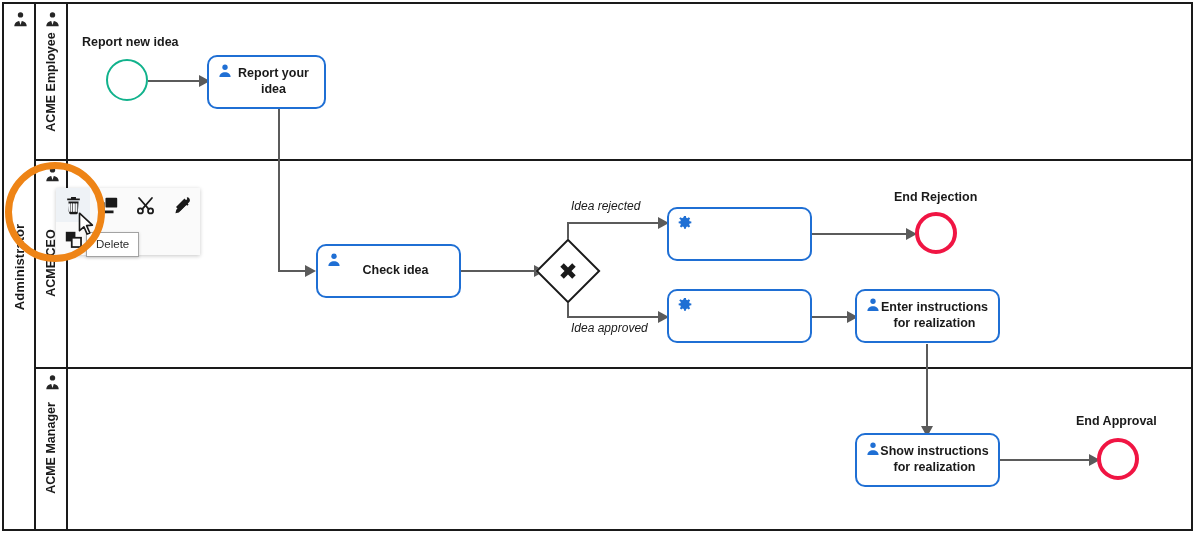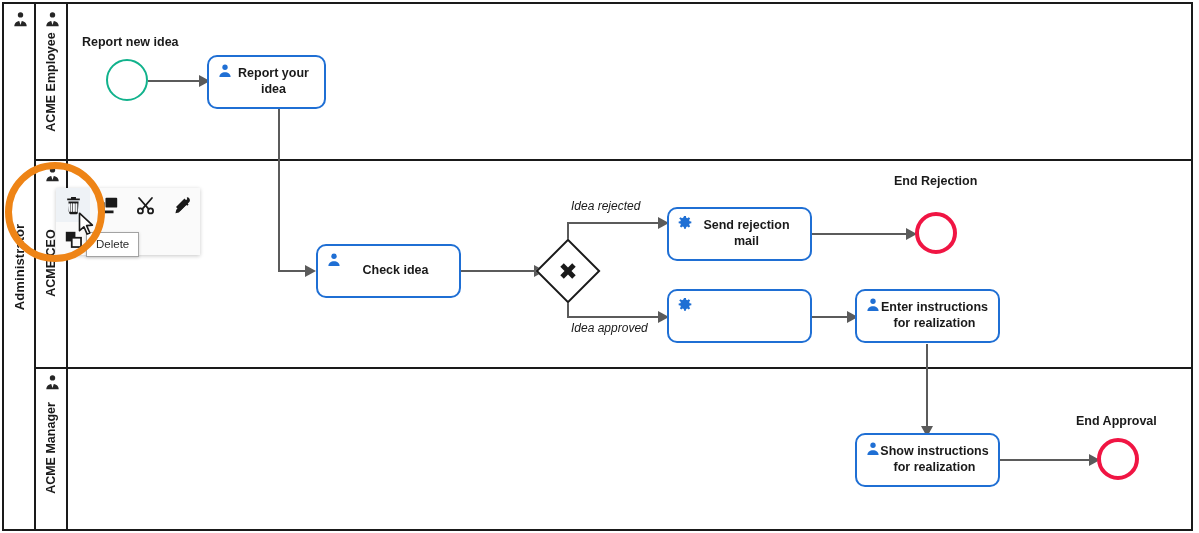--- a/index.html
+++ b/index.html
@@ -303,21 +303,21 @@
 
   <div class="flow-v" style="left:926px; top:344px; height:84px;"></div>
   <div class="arrow down" style="left:921px; top:426px;"></div>
 
   <div class="flow-h" style="left:1000px; top:459px; width:92px;"></div>
   <div class="arrow right" style="left:1089px; top:454px;"></div>
 
   <div class="event-label" style="left:82px; top:35px;">Report new idea</div>
   <div class="event start" style="left:106px; top:59px; width:42px; height:42px;"></div>
 
-  <div class="event-label" style="left:894px; top:174px;">End Rejection</div>
+  <div class="event-label" style="left:894px; top:190px;">End Rejection</div>
   <div class="event end" style="left:915px; top:212px; width:42px; height:42px;"></div>
 
   <div class="event-label" style="left:1076px; top:414px;">End Approval</div>
   <div class="event end" style="left:1097px; top:438px; width:42px; height:42px;"></div>
 
   <div class="gateway" style="left:545px; top:248px;"></div>
   <div class="gateway-mark" style="left:545px; top:248px;">
     <svg viewBox="0 0 24 24" fill="currentColor" aria-hidden="true">
       <path d="M7.4 3.6 12 8.2l4.6-4.6 3.8 3.8L15.8 12l4.6 4.6-3.8 3.8L12 15.8l-4.6 4.6-3.8-3.8L8.2 12 3.6 7.4z"></path>
     </svg>
@@ -343,21 +343,20 @@
     <span class="task-label">Check idea</span>
   </div>
 
   <div class="task" style="left:667px; top:207px; width:145px; height:54px;">
     <span class="task-type-icon">
       <svg viewBox="0 0 24 24" fill="currentColor" aria-hidden="true">
         <path d="M12 8.2a3.8 3.8 0 1 0 0 7.6 3.8 3.8 0 0 0 0-7.6zm0 2.3a1.5 1.5 0 1 1 0 3 1.5 1.5 0 0 1 0-3z"></path>
         <path d="M10.6 1.6h2.8l.4 2.6 1.7.7 2.2-1.5 2 2-1.5 2.2.7 1.7 2.6.4v2.8l-2.6.4-.7 1.7 1.5 2.2-2 2-2.2-1.5-1.7.7-.4 2.6h-2.8l-.4-2.6-1.7-.7-2.2 1.5-2-2 1.5-2.2-.7-1.7-2.6-.4v-2.8l2.6-.4.7-1.7L3.3 5.4l2-2 2.2 1.5 1.7-.7z"></path>
       </svg>
     </span>
-    <span class="task-label">Send rejection mail</span>
   </div>
 
   <div class="task" style="left:667px; top:289px; width:145px; height:54px;">
     <span class="task-type-icon">
       <svg viewBox="0 0 24 24" fill="currentColor" aria-hidden="true">
         <path d="M12 8.2a3.8 3.8 0 1 0 0 7.6 3.8 3.8 0 0 0 0-7.6zm0 2.3a1.5 1.5 0 1 1 0 3 1.5 1.5 0 0 1 0-3z"></path>
         <path d="M10.6 1.6h2.8l.4 2.6 1.7.7 2.2-1.5 2 2-1.5 2.2.7 1.7 2.6.4v2.8l-2.6.4-.7 1.7 1.5 2.2-2 2-2.2-1.5-1.7.7-.4 2.6h-2.8l-.4-2.6-1.7-.7-2.2 1.5-2-2 1.5-2.2-.7-1.7-2.6-.4v-2.8l2.6-.4.7-1.7L3.3 5.4l2-2 2.2 1.5 1.7-.7z"></path>
       </svg>
     </span>
   </div>

